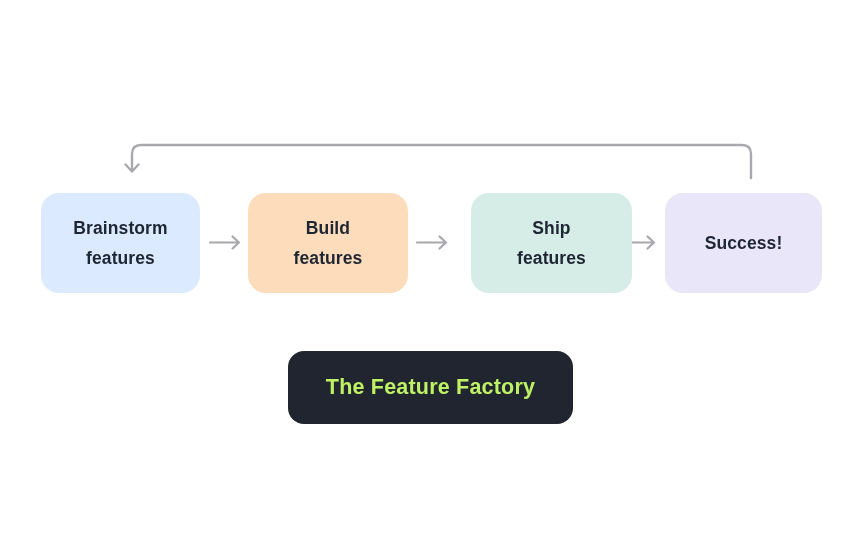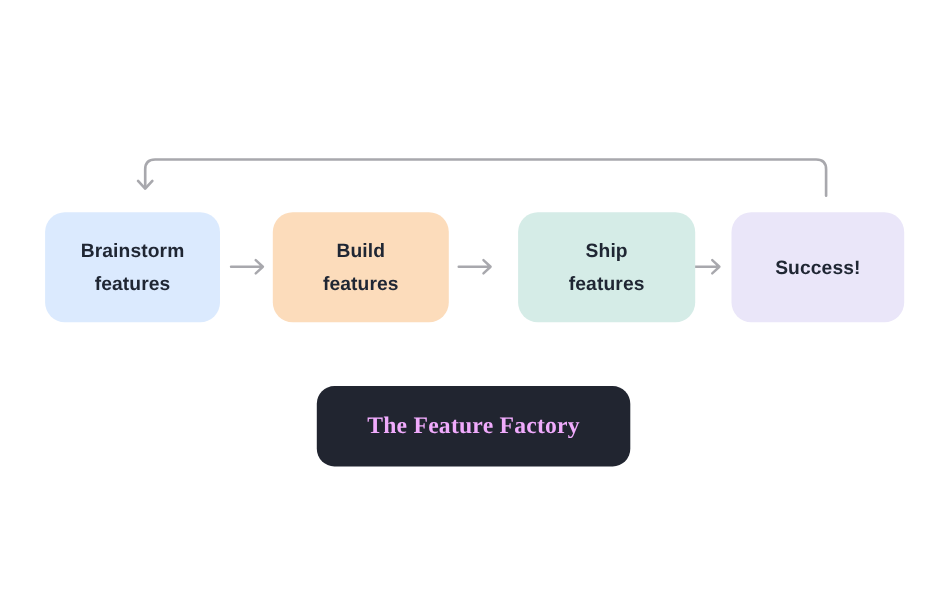--- a/index.html
+++ b/index.html
@@ -100,16 +100,16 @@
   <div class="flow-box box-3" style="background: rgb(213, 236, 231);">
     <span class="label" style="color: rgb(31, 38, 51);">Ship
 features</span>
   </div>
 
   <div class="flow-box box-4" style="background: rgb(234, 230, 249);">
     <span class="label" style="color: rgb(31, 38, 51);">Success!</span>
   </div>
 
   <div class="title-pill" style="background: rgb(33, 37, 48);">
-    <span class="title-text" style="color: #f0abfc; font-family: Liberation Serif, serif;">The Feature Factory</span>
+    <span class="title-text" style="color: #bef264;">The Feature Factory</span>
   </div>
 
 </div>
 
 </body></html>

